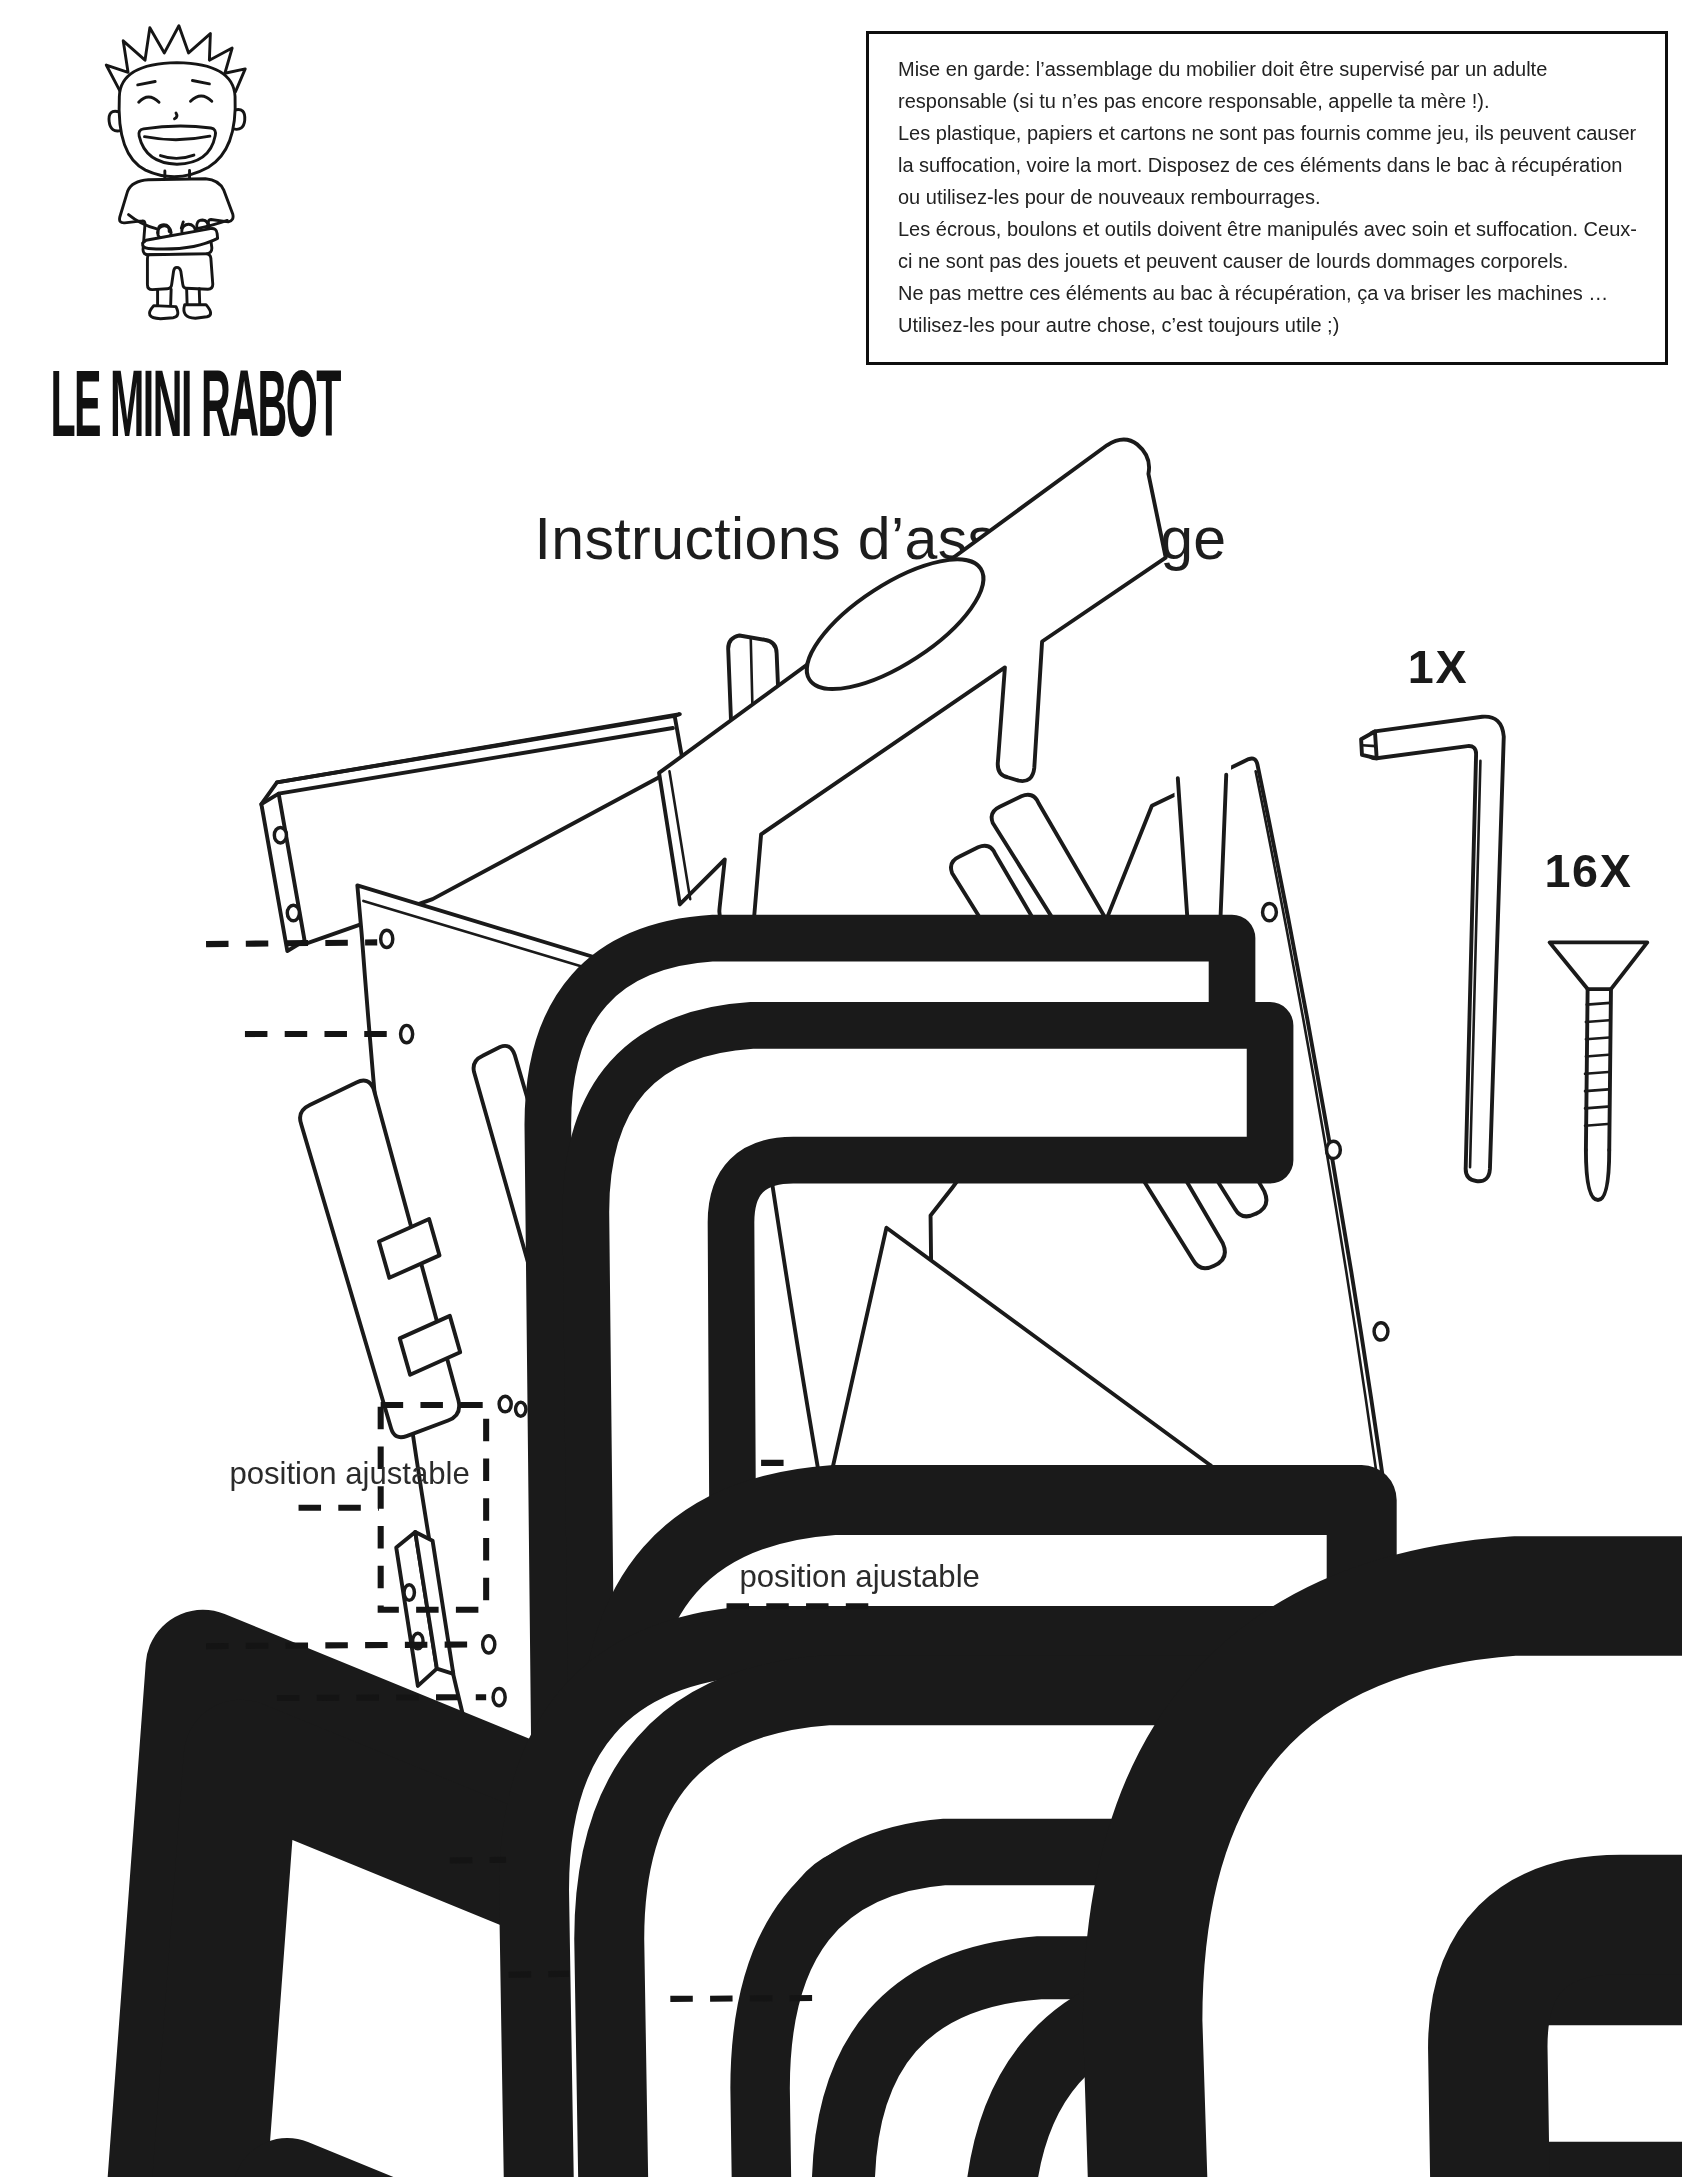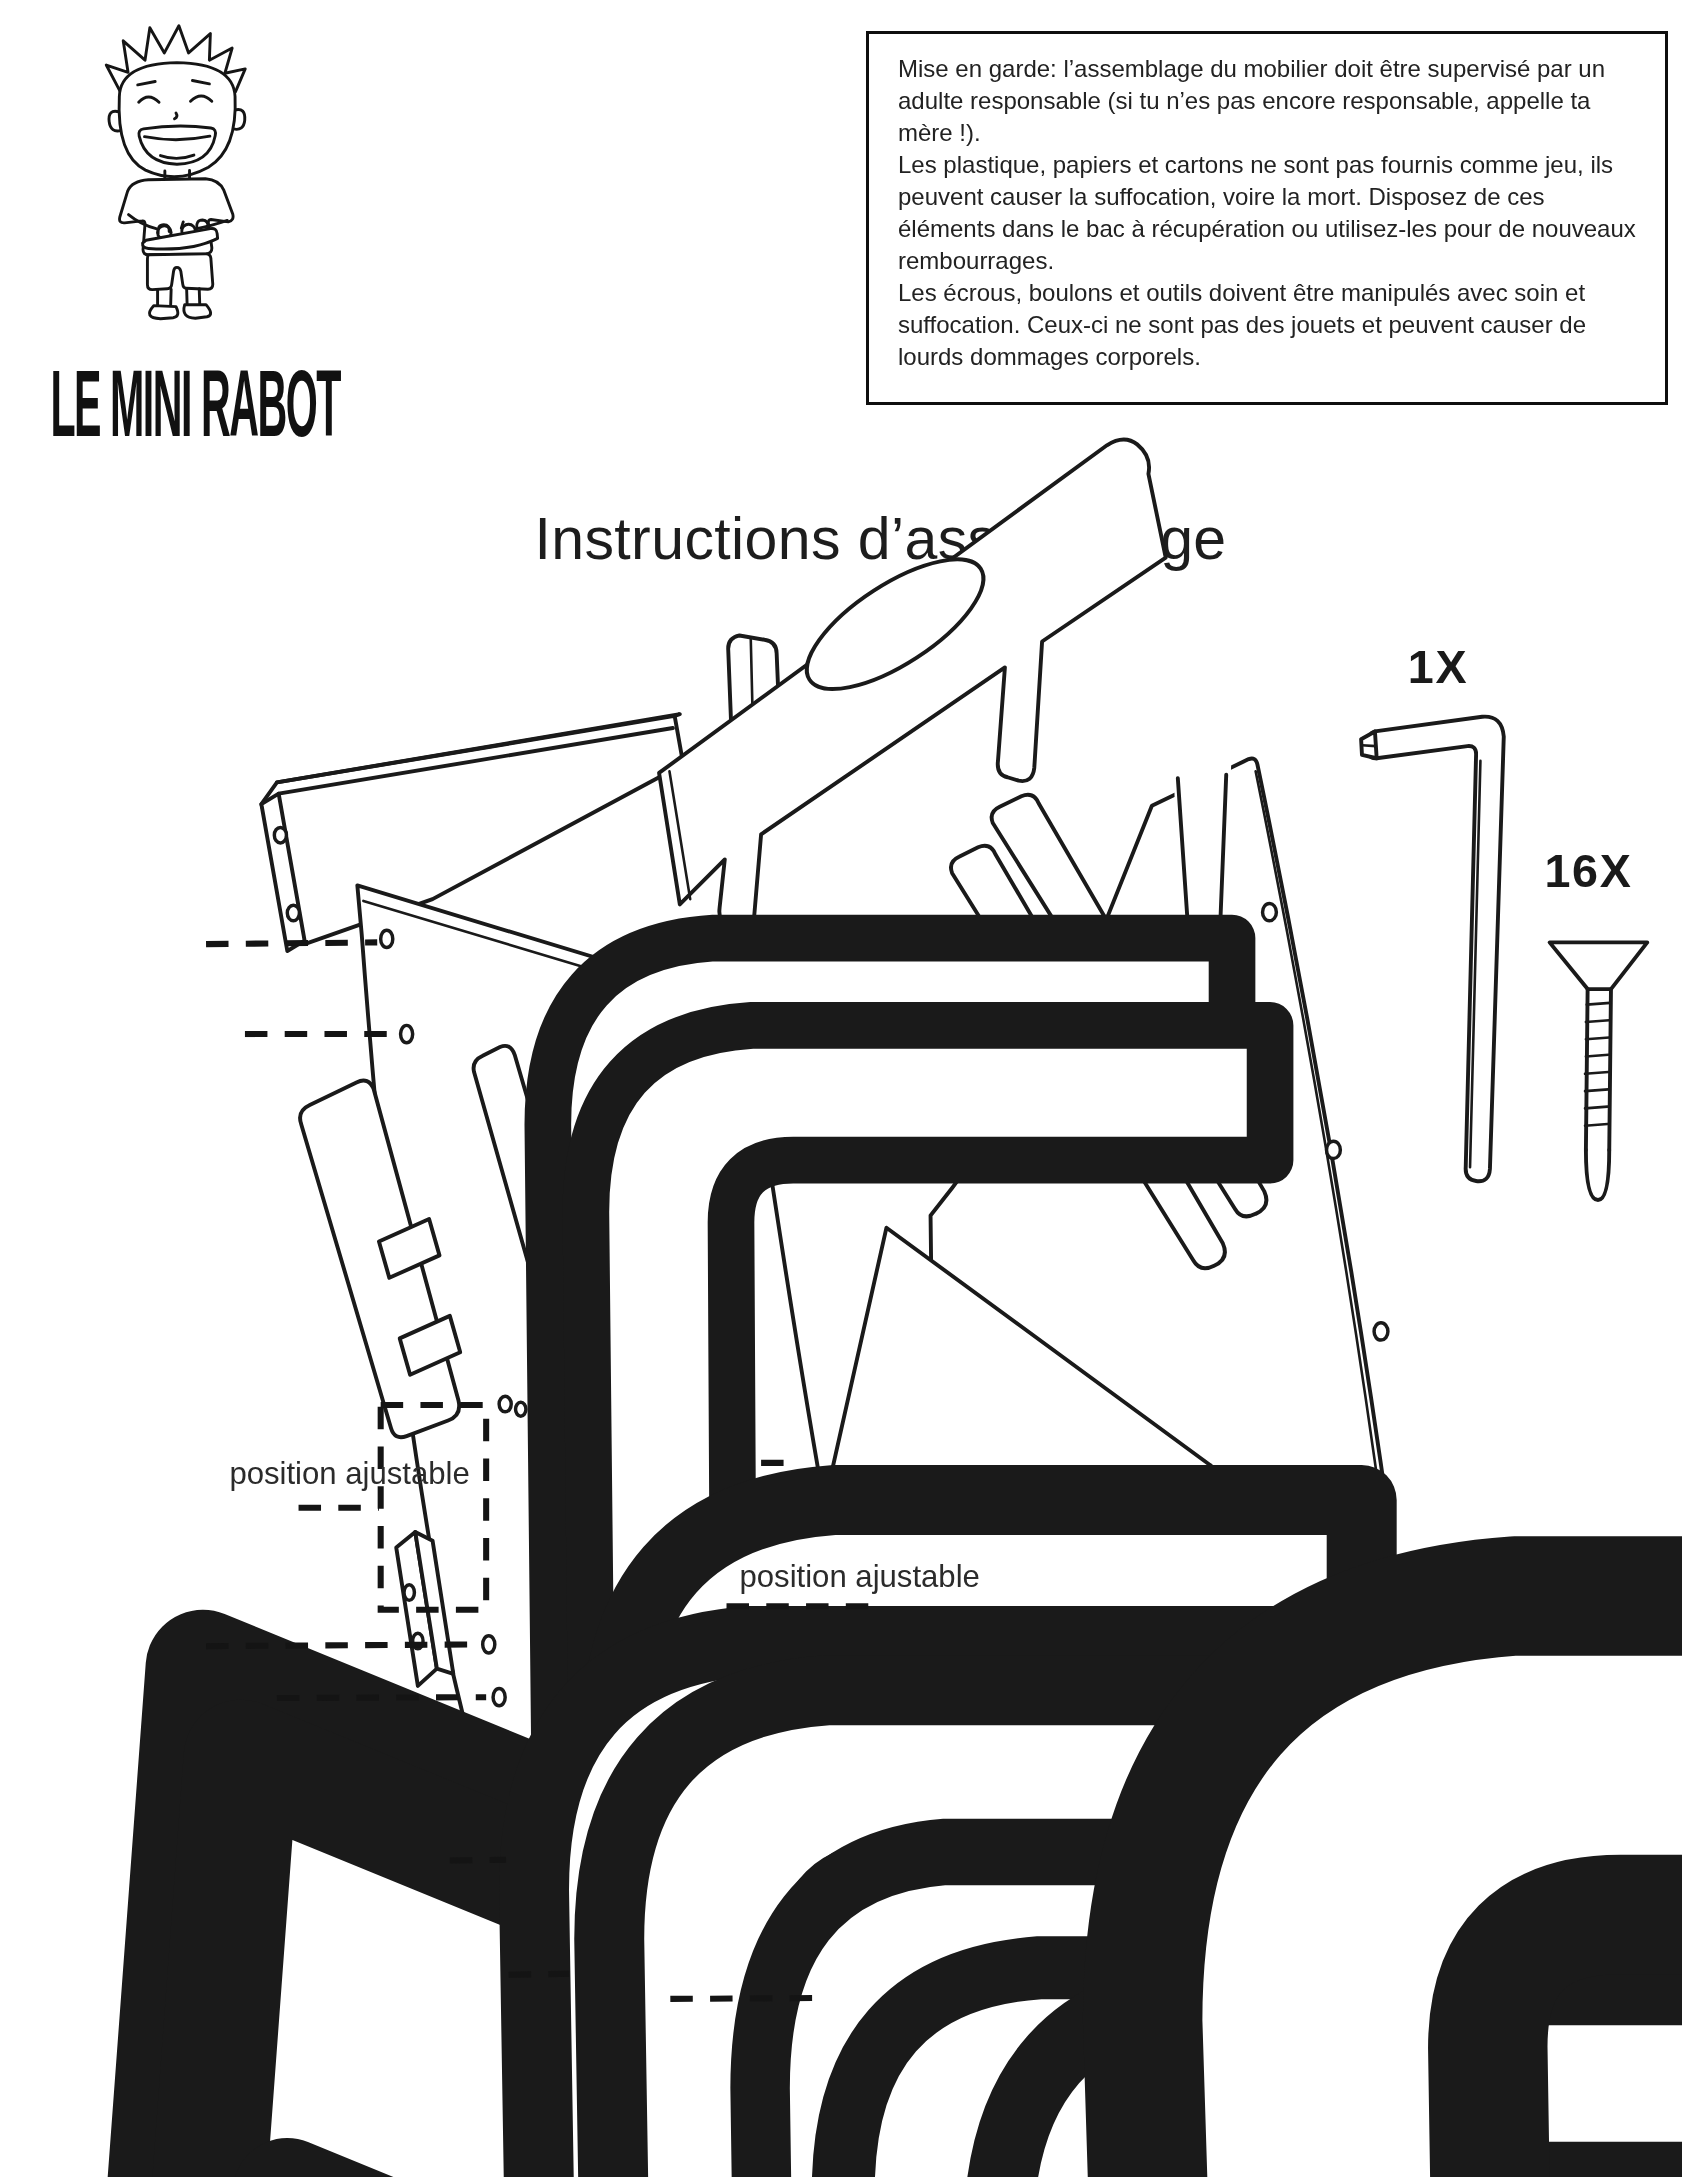--- a/index.html
+++ b/index.html
@@ -1,21 +1,21 @@
 <!DOCTYPE html>
 <html style="font-size:14px"><head>
 <meta charset="utf-8">
 <style>
   html,body{margin:0;padding:0;background:#ffffff;}
   body{width:1683px;height:2177px;position:relative;font-family:"Liberation Sans",sans-serif;color:#1c1c1c;overflow:hidden;}
   .warning-box{
     position:absolute;left:866px;top:31px;width:802px;box-sizing:border-box;
     border:3.5px solid #0f0f0f;background:#fff;
-    padding:19px 26px 29px 29px;
-    font-size:24px;line-height:32px;color:#222;
+    padding:19px 26px 21px 29px;
+    font-size:20px;line-height:32px;color:#222;
   }
   .warning-box p{margin:0;}
   .page-title{
     position:absolute;left:78px;top:505px;width:1605px;
     text-align:center;font-size:59px;font-weight:400;letter-spacing:0.4px;color:#1d1d1d;
   }
   svg text{font-family:"Liberation Sans",sans-serif;}
   .diagram-svg{position:absolute;left:0;top:0;}
   .ln{fill:none;stroke:#1a1a1a;stroke-width:4.5;stroke-linecap:round;stroke-linejoin:round;}
   .wf{fill:#ffffff;stroke:#1a1a1a;stroke-width:4.5;stroke-linecap:round;stroke-linejoin:round;}
@@ -28,20 +28,21 @@
   .qty-label{font-size:54px;font-weight:600;letter-spacing:2px;fill:#1a1a1a;}
   .pos-label{font-size:36px;fill:#2b2b2b;}
 </style>
 </head>
 <body>
 
 <div class="warning-box">
   <p>Mise en garde:  l’assemblage du mobilier doit être supervisé par un adulte responsable (si tu n’es pas encore responsable, appelle ta mère !).</p>
   <p>Les plastique, papiers et cartons ne sont pas fournis comme jeu, ils peuvent causer la suffocation, voire la mort. Disposez de ces éléments dans le bac à récupération ou utilisez-les pour de nouveaux rembourrages.</p>
   <p>Les écrous, boulons et outils doivent être manipulés avec soin et suffocation. Ceux-ci ne sont pas des jouets et peuvent causer de lourds dommages corporels.</p>
+  <p>Ne pas mettre ces éléments au bac à récupération, ça va briser les machines … Utilisez-les pour autre chose, c’est toujours utile ;)</p>
 </div>
 
 <div class="page-title">Instructions d’assemblage</div>
 
 <svg class="diagram-svg" width="1683" height="2177" viewBox="0 0 1946 2518">
 
   <defs>
 
     <symbol id="screw" viewBox="0 0 66 32" overflow="visible">
       <path class="wf" d="M3,2 L1,29 L25,20 L25,11 Z" stroke-width="4"></path>

